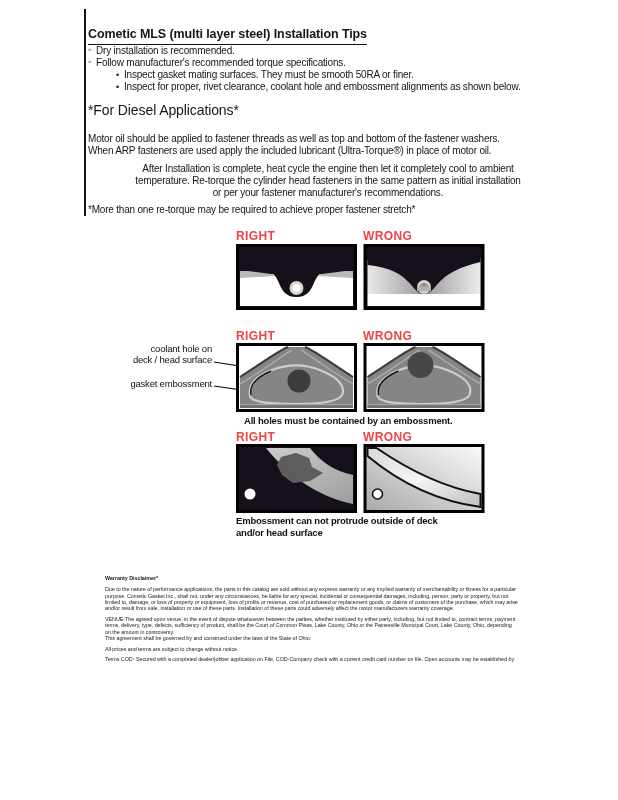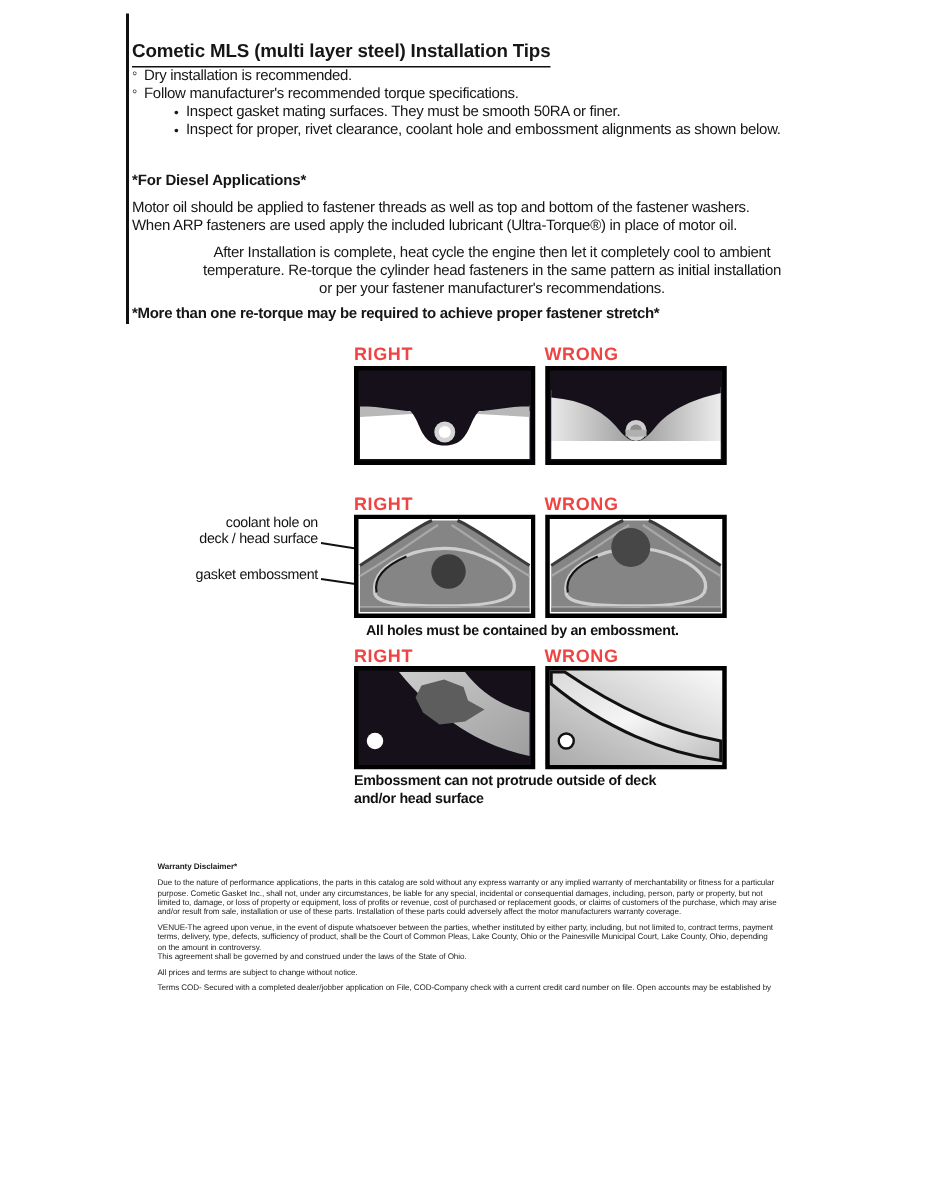--- a/index.html
+++ b/index.html
@@ -12,25 +12,25 @@
          letter-spacing:-0.1px;border-bottom:1.6px solid #111;padding-bottom:3px;display:inline-block;}
 
   .body-txt{font-size:10px;line-height:12px;letter-spacing:-0.2px;}
   .tips{position:absolute;left:88px;top:45px;width:470px;}
   .bullet{position:relative;padding-left:8px;}
   .bullet::before{content:"◦";position:absolute;left:0;top:-1px;font-size:10px;}
   .subs{margin-left:28px;}
   .sub{position:relative;padding-left:8px;}
   .sub::before{content:"•";position:absolute;left:0;top:0;font-size:9px;}
 
-  .diesel-h{position:absolute;left:88px;top:115px;font-size:10px;font-weight:700;letter-spacing:-0.1px;}
+  .diesel-h{position:absolute;left:88px;top:102px;font-size:14px;font-weight:400;letter-spacing:-0.1px;}
   .para{position:absolute;left:88px;width:480px;white-space:pre-line;}
   .p1{top:133px;}
   .p2{top:163px;text-align:center;}
-  .note{top:204px;font-weight:bold;}
+  .note{top:204px;}
 
   .dlabel{position:absolute;width:122px;text-align:left;font-size:12px;font-weight:700;letter-spacing:0.4px;color:#ef4444;}
   .panel{position:absolute;}
   .caption{position:absolute;font-size:9.5px;font-weight:700;letter-spacing:-0.2px;line-height:12px;
            white-space:pre-line;color:#111;}
 
   .callout{position:absolute;right:406px;text-align:right;font-size:9.5px;letter-spacing:-0.2px;
            line-height:11px;white-space:pre-line;color:#111;}
   .callout-lines{position:absolute;left:212px;top:356px;}
 

